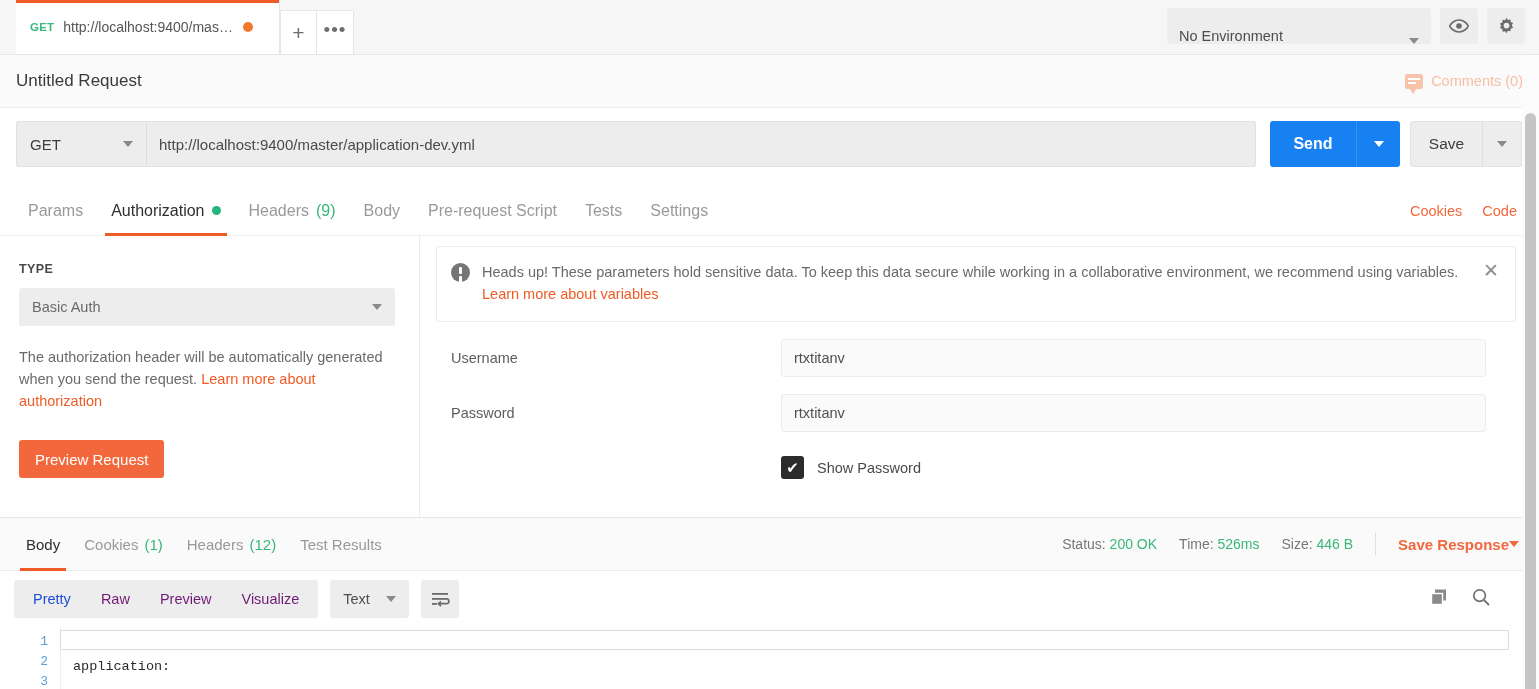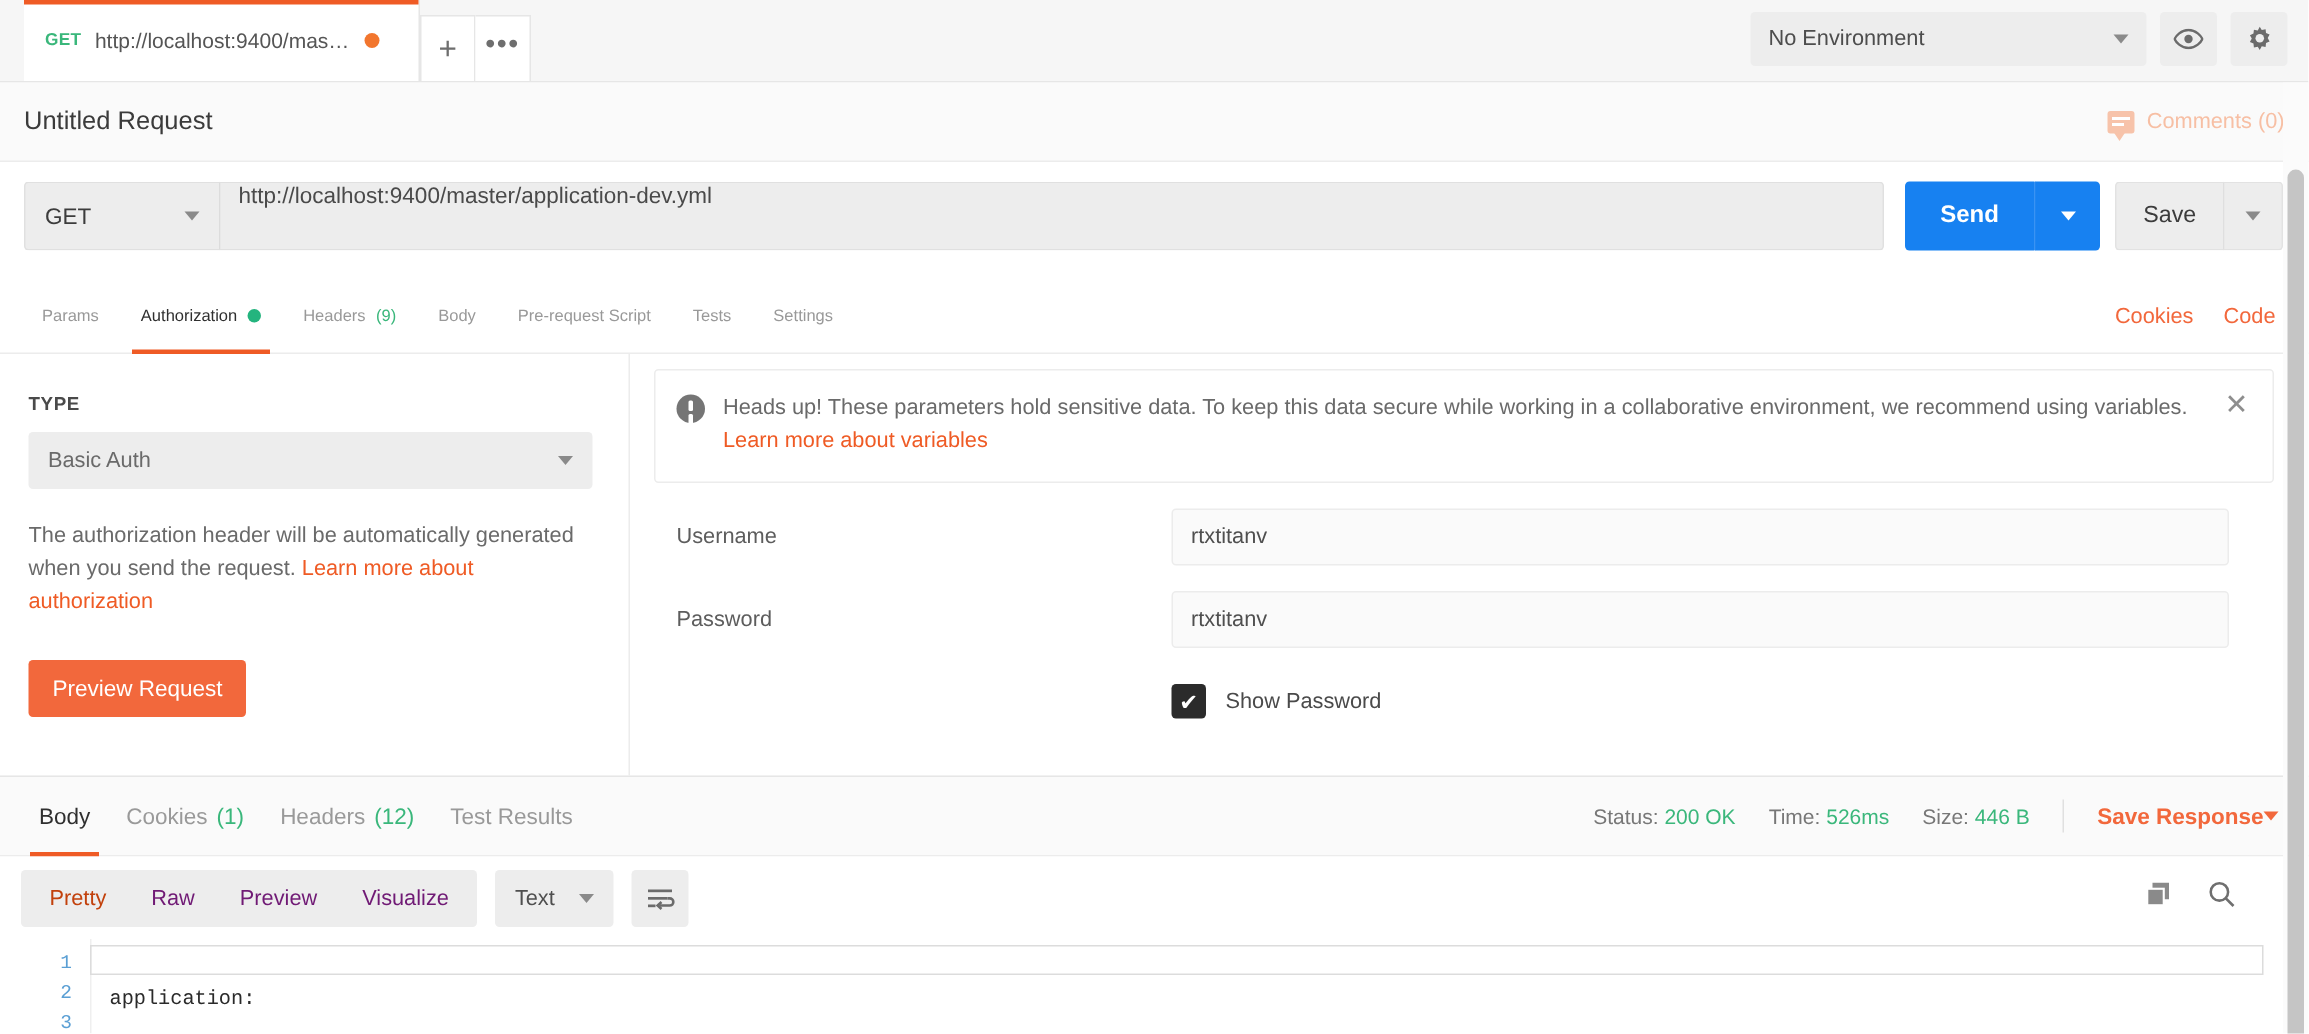--- a/index.html
+++ b/index.html
@@ -45,21 +45,21 @@
     color:#6e6e6e; font-size:21px; line-height:1;
   }
   .tabbtn.first { border-left:1px solid #e6e6e6; border-top:1px solid #e6e6e6;}
   .tabbtn.last { border-top:1px solid #e6e6e6; }
   .tabbtn .dots { font-size:19px; letter-spacing:1px; margin-top:-6px;}
 
   
   .envzone { position:absolute; right:14px; top:8px; display:flex; align-items:center; gap:9px;}
   .env-select {
     width:264px; height:36px; background:#ededed; border-radius:3px;
-    display:flex; align-items:center; padding:0 12px; color:#4d4d4d; font-size:14.5px;
+    display:flex; align-items:flex-end; padding:0 12px; color:#4d4d4d; font-size:14.5px;
     justify-content:space-between;
   }
   .caret { width:0;height:0;border-left:5px solid transparent;border-right:5px solid transparent;
            border-top:6px solid #8a8a8a;}
   .iconbtn {
     width:38px;height:36px;background:#ededed;border-radius:3px;
     display:flex;align-items:center;justify-content:center;color:#6b6b6b;
   }
 
   
@@ -83,21 +83,21 @@
   
   .urlrow { position:absolute; top:108px; left:0; width:1539px; height:72px; background:#fff;
             display:flex; align-items:center; padding:0 16px; }
   .method-select {
     width:130px; height:46px; background:#ededed; border:1px solid #e0e0e0; border-right:none;
     border-radius:3px 0 0 3px; display:flex; align-items:center; justify-content:space-between;
     padding:0 13px; font-size:15px; color:#3c3c3c;
   }
   .url-input {
     flex:1; height:46px; background:#ededed; border:1px solid #e0e0e0; border-left:1px solid #dcdcdc;
-    border-radius:0 3px 3px 0; display:flex; align-items:flex-start; padding:0 12px;
+    border-radius:0 3px 3px 0; display:flex; align-items:center; padding:0 12px;
     font-size:15px; color:#4a4a4a; margin-right:14px; max-width:1110px;
   }
   .send-group { display:flex; height:46px; margin-right:10px; }
   .send-btn {
     background:#1781f1; color:#fff; font-weight:bold; font-size:16px;
     width:86px; display:flex; align-items:center; justify-content:center;
     border-radius:3px 0 0 3px;
   }
   .send-caret {
     background:#1781f1; width:44px; display:flex;align-items:center;justify-content:center;
@@ -108,21 +108,21 @@
   .save-btn { background:#ededed; color:#3c3c3c; font-size:15.5px; width:72px;
     display:flex;align-items:center;justify-content:center;border-radius:3px 0 0 3px;
     border:1px solid #e2e2e2; border-right:none;}
   .save-caret { background:#ededed; width:40px; display:flex;align-items:center;justify-content:center;
     border-radius:0 3px 3px 0; border:1px solid #e2e2e2; border-left:1px solid #dfdfdf;}
 
   
   .reqtabs { position:absolute; top:186px; left:0; width:1539px; height:50px;
              border-bottom:1px solid #ececec; display:flex; align-items:center; padding:0 14px; }
   .rtab { position:relative; height:50px; display:flex; align-items:center; gap:7px;
-          padding:0 14px; font-size:11px; color:#999; }
+          padding:0 14px; font-size:16px; color:#999; }
   .rtab.active { color:#2f2f2f; }
   .rtab.active::after { content:""; position:absolute; left:8px; right:8px; bottom:0; height:3px; background:#ef5b25;}
   .rtab .cnt { color:#3ab77b; }
   .greendot { width:9px;height:9px;border-radius:50%;background:#24b47e; }
   .links { margin-left:auto; display:flex; gap:20px; padding-right:8px; }
   .links span { color:#f2683c; font-size:14.5px; }
 
   
   .authwrap { position:absolute; top:236px; left:0; width:1539px; height:281px; display:flex; }
   .auth-left { width:420px; border-right:1px solid #ececec; padding:26px 19px 0 19px; }
@@ -168,21 +168,21 @@
   .meta b { color:#3ab77b; font-weight:normal; }
   .vsep { width:1px; height:22px; background:#e0e0e0; }
   .saveresp { color:#f2683c; font-weight:bold; font-size:15px; display:flex; align-items:center; 
               padding-right:6px; }
   .saveresp .caret{ border-top-color:#f2683c; }
 
   .viewbar { position:absolute; top:571px; left:0; width:1539px; height:55px; background:#fff;
              display:flex; align-items:center; padding:0 14px; }
   .segwrap { display:flex; align-items:center; background:#ededed; border-radius:3px; height:38px; padding:0 4px;}
   .seg { padding:0 15px; font-size:14.5px; color:#701a75; height:38px; display:flex; align-items:center;}
-  .seg.active{ color:#c2410c; }
+  .seg.active{ color:#1d4ed8; }
   .fmt-select { margin-left:12px; height:38px; background:#ededed; border-radius:3px;
     display:flex; align-items:center; gap:16px; padding:0 13px; font-size:14.5px; color:#4f4f4f;}
   .wrapbtn { margin-left:12px; width:38px; height:38px; background:#ededed; border-radius:3px;
              display:flex; align-items:center; justify-content:center; }
   .rightic { margin-left:auto; display:flex; align-items:center; gap:22px; padding-right:34px; color:#7c7c7c;}
 
   .editor { position:absolute; top:626px; left:0; width:1539px; height:63px; background:#fff; display:flex; }
   .gutter { width:60px; text-align:right; padding-right:12px; padding-top:6px;
             font-family:"Liberation Mono", monospace; font-size:13px; color:#5a9fd4; line-height:20px; }
   .codearea { flex:1; padding-top:6px; padding-left:12px; font-family:"Liberation Mono", monospace;

